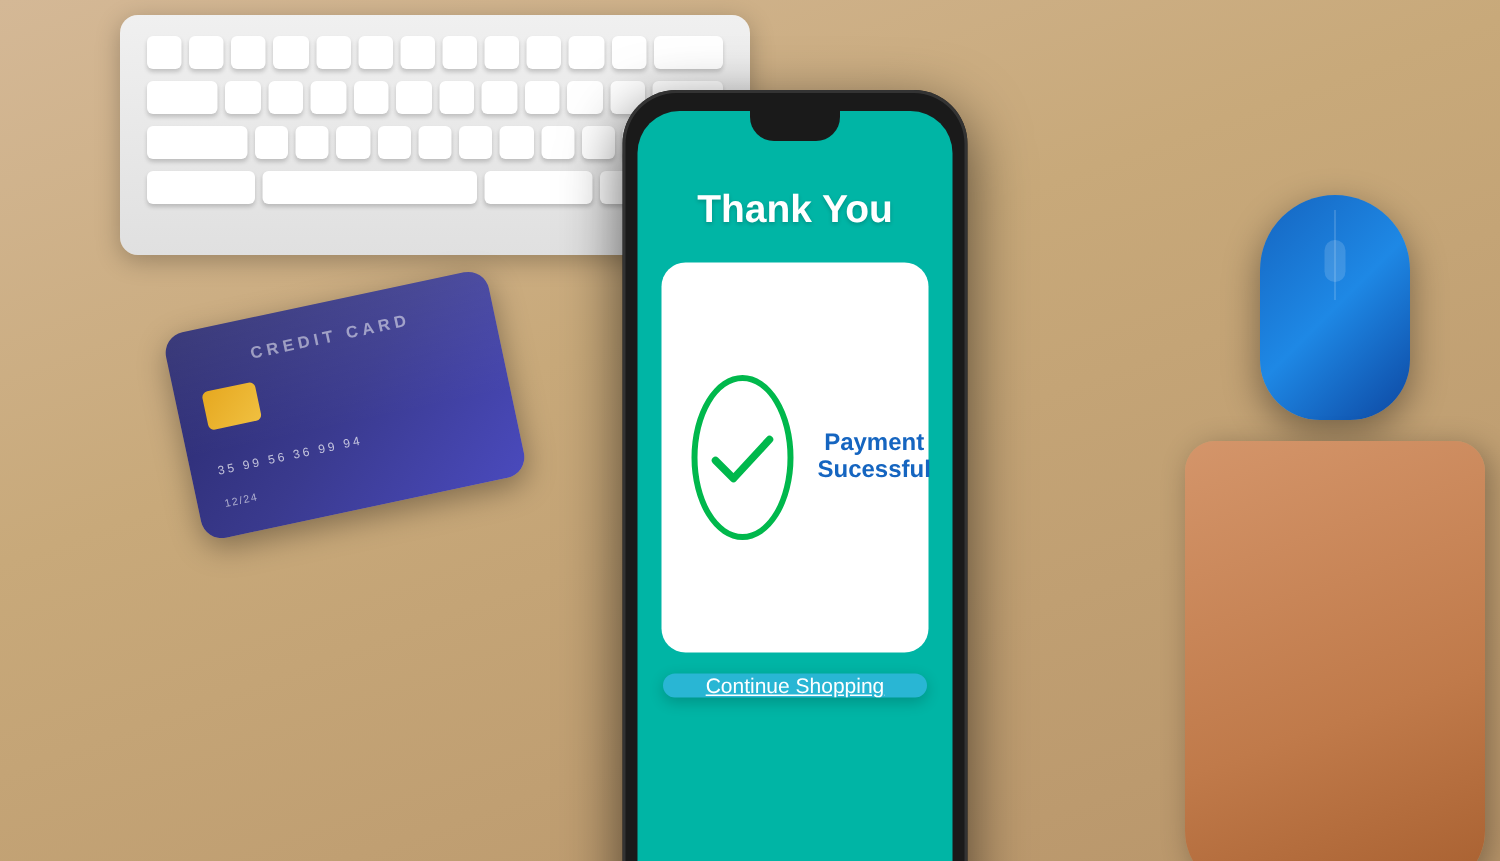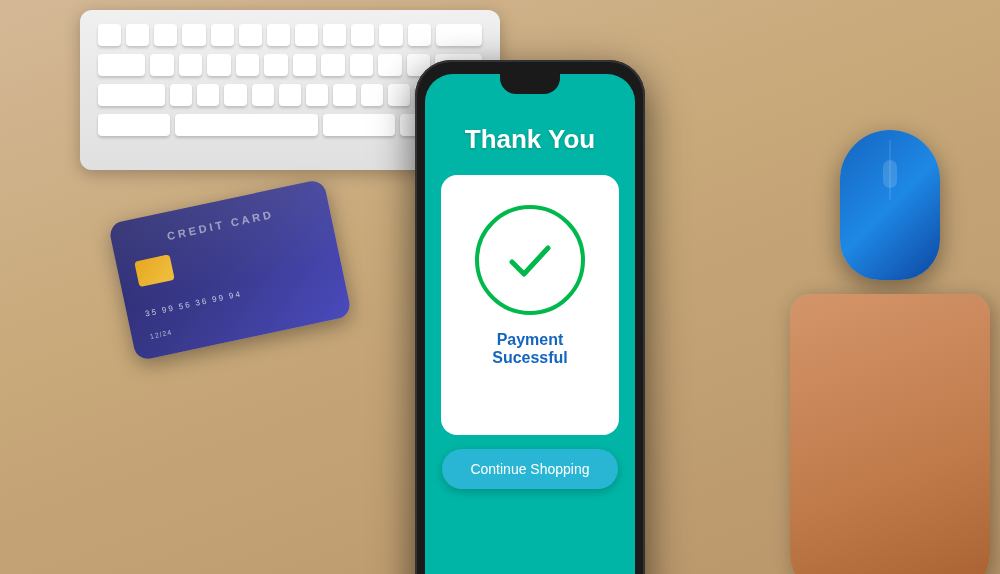--- a/index.html
+++ b/index.html
@@ -216,21 +216,21 @@
       margin-bottom: 20px;
       text-shadow: 0 1px 3px rgba(0,0,0,0.2);
     }
 
     .white-card {
       background: #ffffff;
       border-radius: 16px;
       width: 100%;
       padding: 30px 20px;
       display: flex;
-      flex-direction: column;
+      flex-direction: row;
       align-items: center;
       gap: 16px;
       flex: 1;
       max-height: 260px;
     }
 
     .checkmark-circle {
       width: 110px;
       height: 110px;
       border: 4px solid #00b84c;
@@ -250,27 +250,28 @@
       font-size: 16px;
       font-weight: bold;
       text-align: center;
     }
 
     .continue-btn {
       background: #29b6d4;
       color: #ffffff;
       border: none;
       border-radius: 24px;
-      padding: 12px 28px;
+      padding: 0 28px;
       font-size: 14px;
       font-weight: 500;
       cursor: pointer;
       margin-top: 14px;
       box-shadow: 0 3px 10px rgba(0,0,0,0.2);
       white-space: nowrap;
+      text-decoration: underline;
     }
   </style>
 </head>
 <body>
 
 <div class="desk-bg"></div>
 
 <div class="keyboard">
   <div class="keyboard-rows">
     <div class="keyboard-row">

